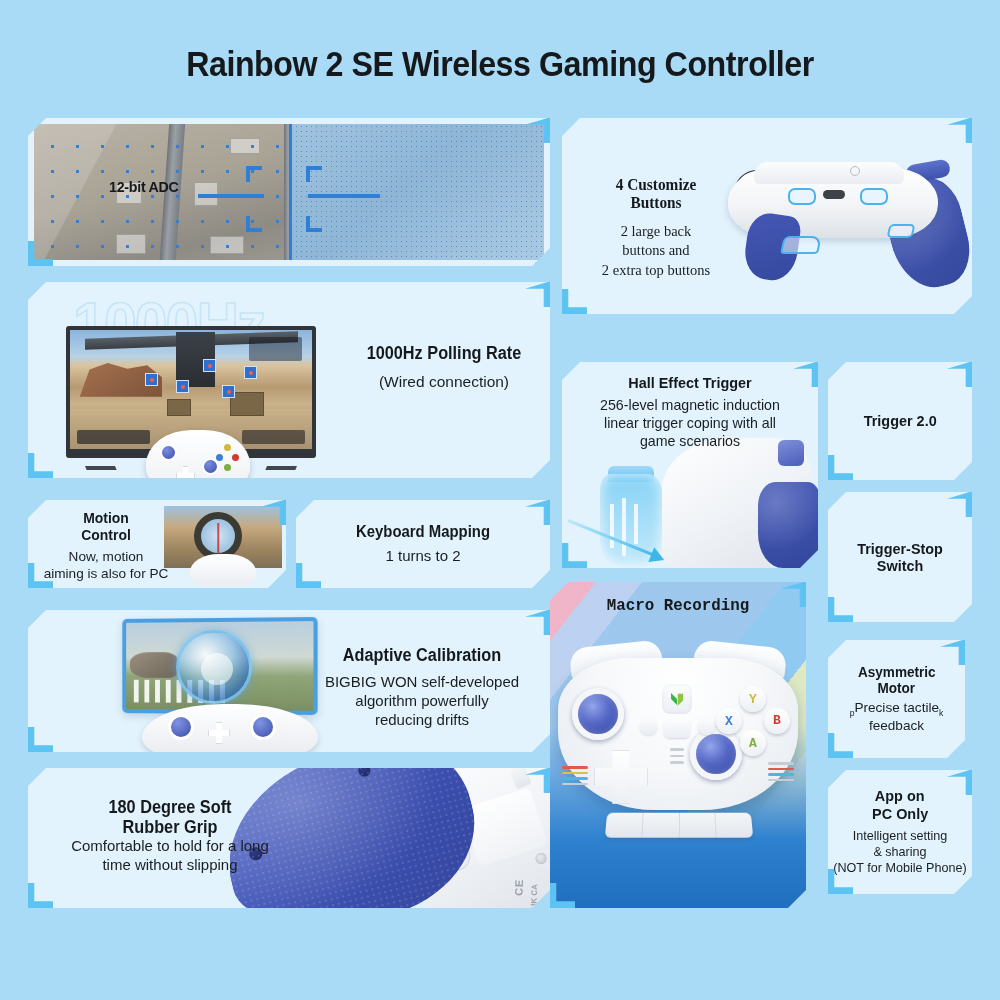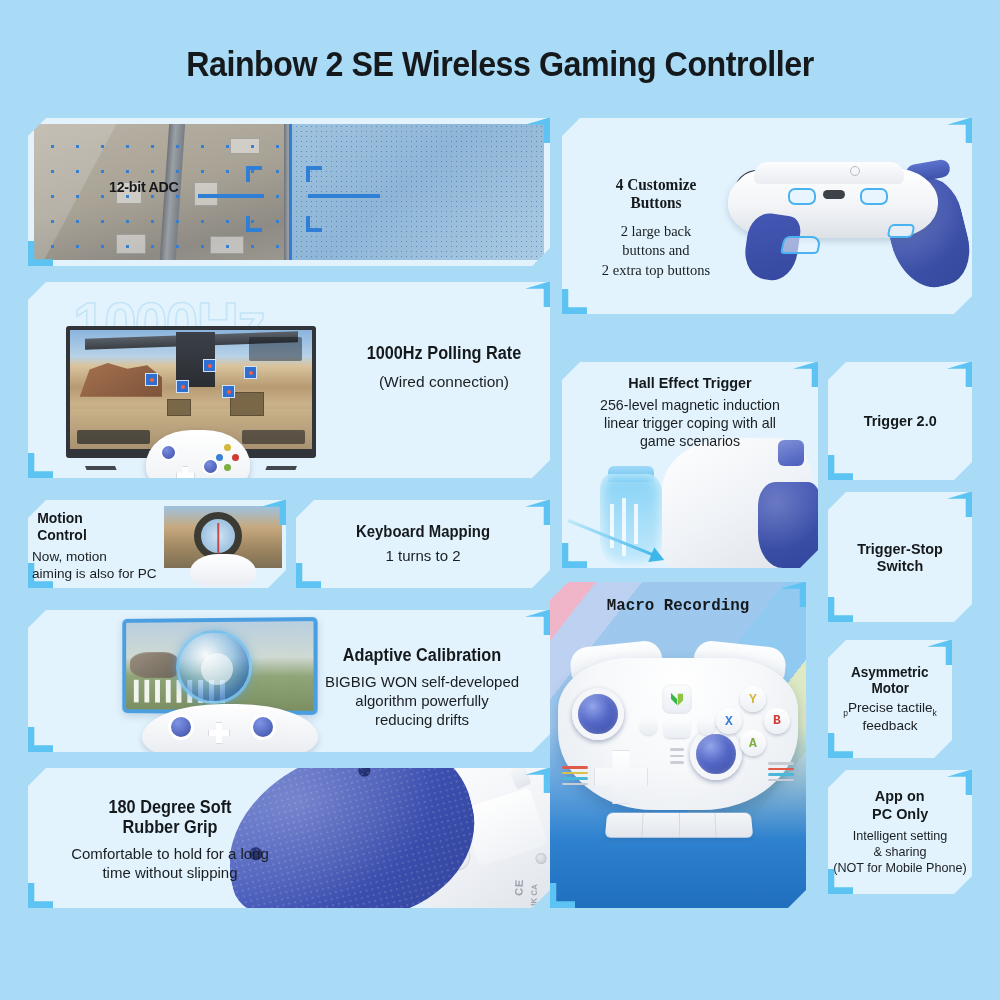--- a/index.html
+++ b/index.html
@@ -328,21 +328,21 @@
   
   #p-tss { left:828px; top:492px; width:144px; height:130px; }
   .mini-center {
     position:absolute; inset:0; display:flex; align-items:center;
     justify-content:center; text-align:center; padding:0 8px;
   }
   .mini-h { font-size:15.5px; }
 
   
   #p-motion { left:28px; top:500px; width:258px; height:88px; }
-  .mo-text { position:absolute; left:4px; top:10px; width:148px; text-align:left; z-index:4; }
+  .mo-text { position:absolute; left:4px; top:10px; width:148px; text-align:center; z-index:4; }
   .mo-h { font-size:15px; }
   .mo-b { font-size:13.6px; margin-top:5px; }
   .mo-img {
     position:absolute; right:4px; top:6px; width:118px; height:80px; overflow:hidden;
   }
   .mo-scene {
     position:absolute; left:0; top:0; width:100%; height:62px;
     background:linear-gradient(180deg,#9ec2e0 0%, #c7a97f 34%, #9c8560 70%, #7e6f55 100%);
   }
   .mo-scope {
@@ -503,39 +503,39 @@
     box-shadow:0 2px 4px rgba(40,70,110,.2);
   }
   .bc-bottom span {
     flex:1; border-right:1px solid #d5dae1;
   }
   .bc-bottom span:last-child { border-right:none; }
   .bc-stripe { position:absolute; width:26px; }
   .bc-stripe i { display:block; height:2.5px; margin-bottom:3px; border-radius:2px; }
 
   
-  #p-motor { left:828px; top:640px; width:124px; height:118px; }
+  #p-motor { left:828px; top:640px; width:137px; height:118px; }
   .mt-wrap { position:absolute; inset:0; display:flex; flex-direction:column;
              align-items:center; justify-content:center; padding:0 6px; text-align:center; }
   .mt-h { font-size:14.6px; }
   .mt-b { font-size:13.6px; margin-top:4px; }
   .sub { font-size:8.5px; vertical-align:sub; }
 
   
   #p-app { left:828px; top:770px; width:144px; height:124px; }
   .ap-wrap { position:absolute; inset:0; display:flex; flex-direction:column;
              align-items:center; justify-content:center; padding:0 2px; text-align:center; }
   .ap-h { font-size:15.5px; }
   .ap-b { font-size:12.6px; margin-top:6px; line-height:1.28; }
 
   
   #p-grip { left:28px; top:768px; width:522px; height:140px; }
   .gp-text { position:absolute; left:6px; top:30px; width:272px; text-align:center; z-index:5; }
   .gp-h { font-size:17.5px; }
-  .gp-b { font-size:15px; margin-top:8px; }
+  .gp-b { font-size:15px; }
   .gp-img { position:absolute; right:0; top:0; width:320px; height:140px; overflow:hidden; }
   .gp-rubber {
     position:absolute; left:-6px; top:-16px; width:252px; height:170px;
     background:
       radial-gradient(ellipse at 34% 24%, rgba(255,255,255,.22), transparent 58%),
       linear-gradient(142deg,#6377cb 0%, #4c5fbd 32%, #3b4ead 64%, #33459d 100%);
     border-radius:56% 34% 44% 60%/62% 48% 52% 38%;
     transform:rotate(-14deg);
   }
   .gp-rubber::after {

